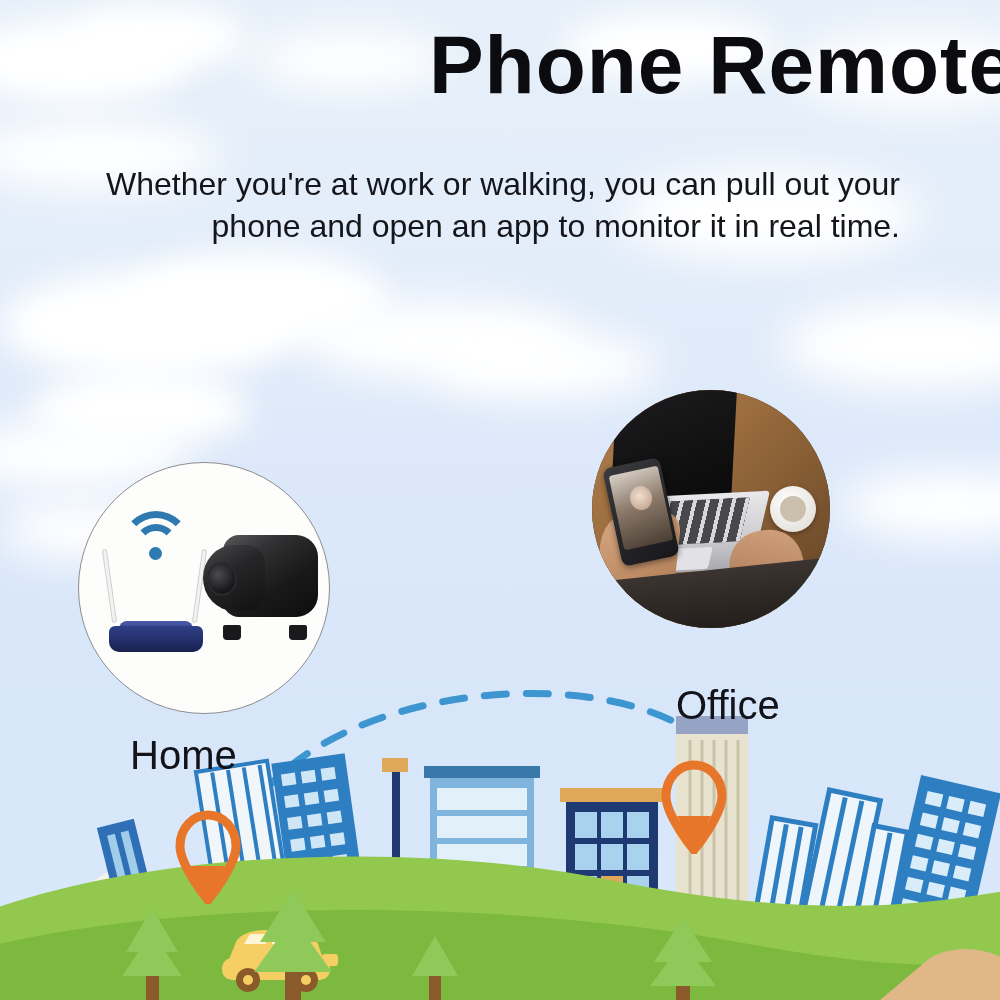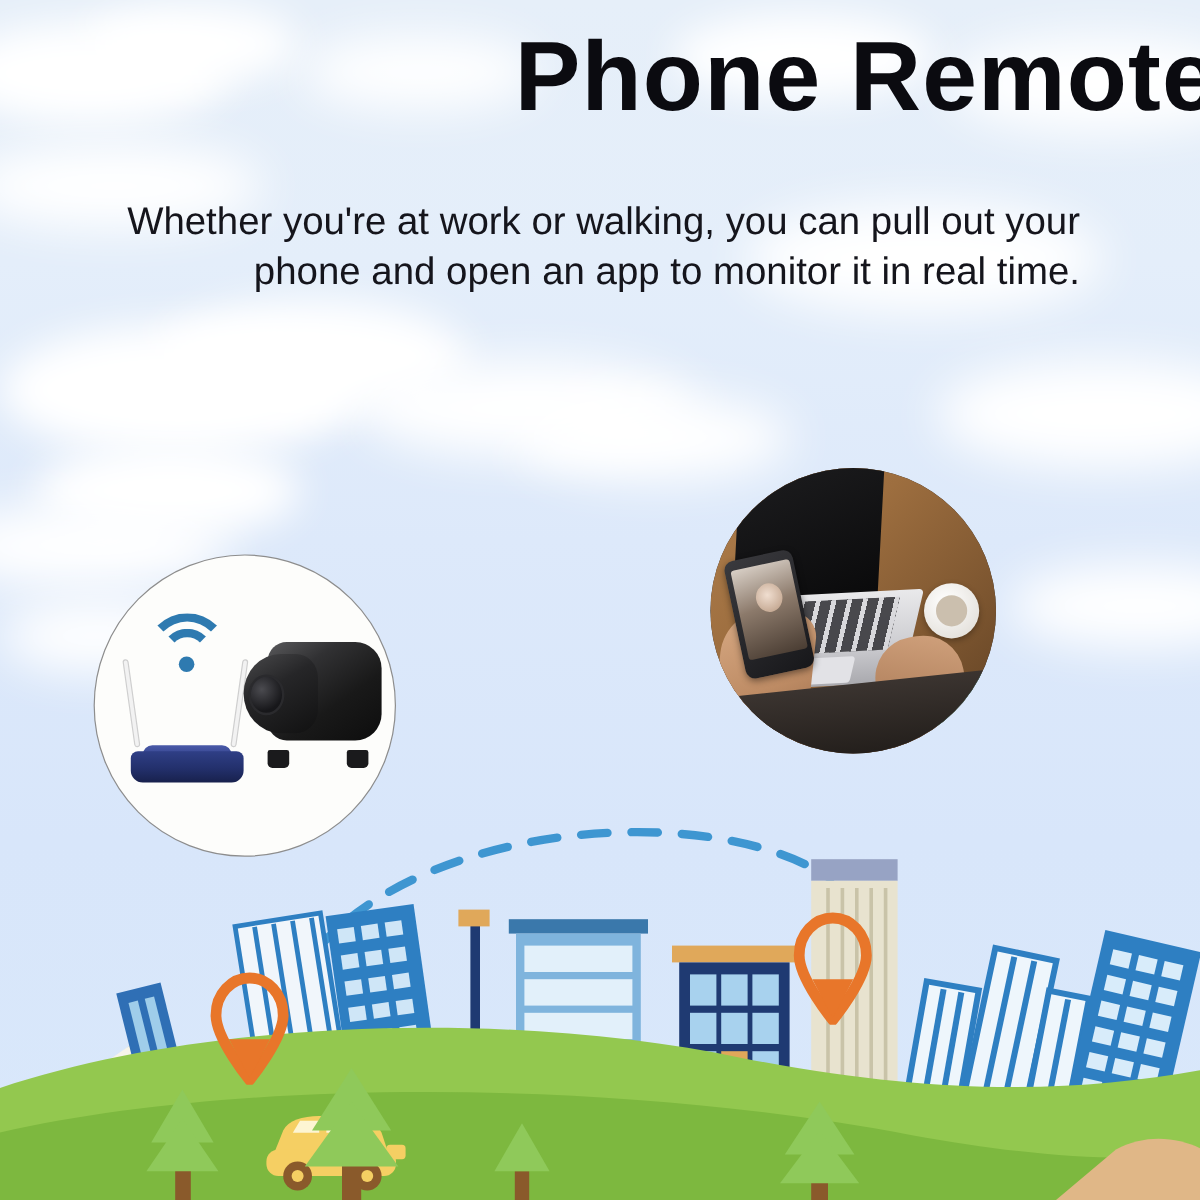--- a/index.html
+++ b/index.html
@@ -483,14 +483,16 @@
   <svg class="pin" style="left:172px; top:808px; width:72px; height:96px;" viewBox="0 0 72 96">
     <path d="M 36 92 C 36 92, 8 58, 8 38 C 8 20, 21 7, 36 7 C 51 7, 64 20, 64 38 C 64 58, 36 92, 36 92 Z" fill="none" stroke="#e8762a" stroke-width="9"></path>
     <path d="M 19 58 C 26 72, 36 90, 36 90 C 36 90, 46 72, 53 58 Z" fill="#e8762a"></path>
   </svg>
 
   <svg class="pin" style="left:658px; top:758px; width:72px; height:96px;" viewBox="0 0 72 96">
     <path d="M 36 92 C 36 92, 8 58, 8 38 C 8 20, 21 7, 36 7 C 51 7, 64 20, 64 38 C 64 58, 36 92, 36 92 Z" fill="none" stroke="#e8762a" stroke-width="9"></path>
     <path d="M 19 58 C 26 72, 36 90, 36 90 C 36 90, 46 72, 53 58 Z" fill="#e8762a"></path>
   </svg>
 
+  <div id="home-label" class="place-label">Home</div>
+  <div id="office-label" class="place-label">Office</div>
 
 </div>
 
 </body></html>

